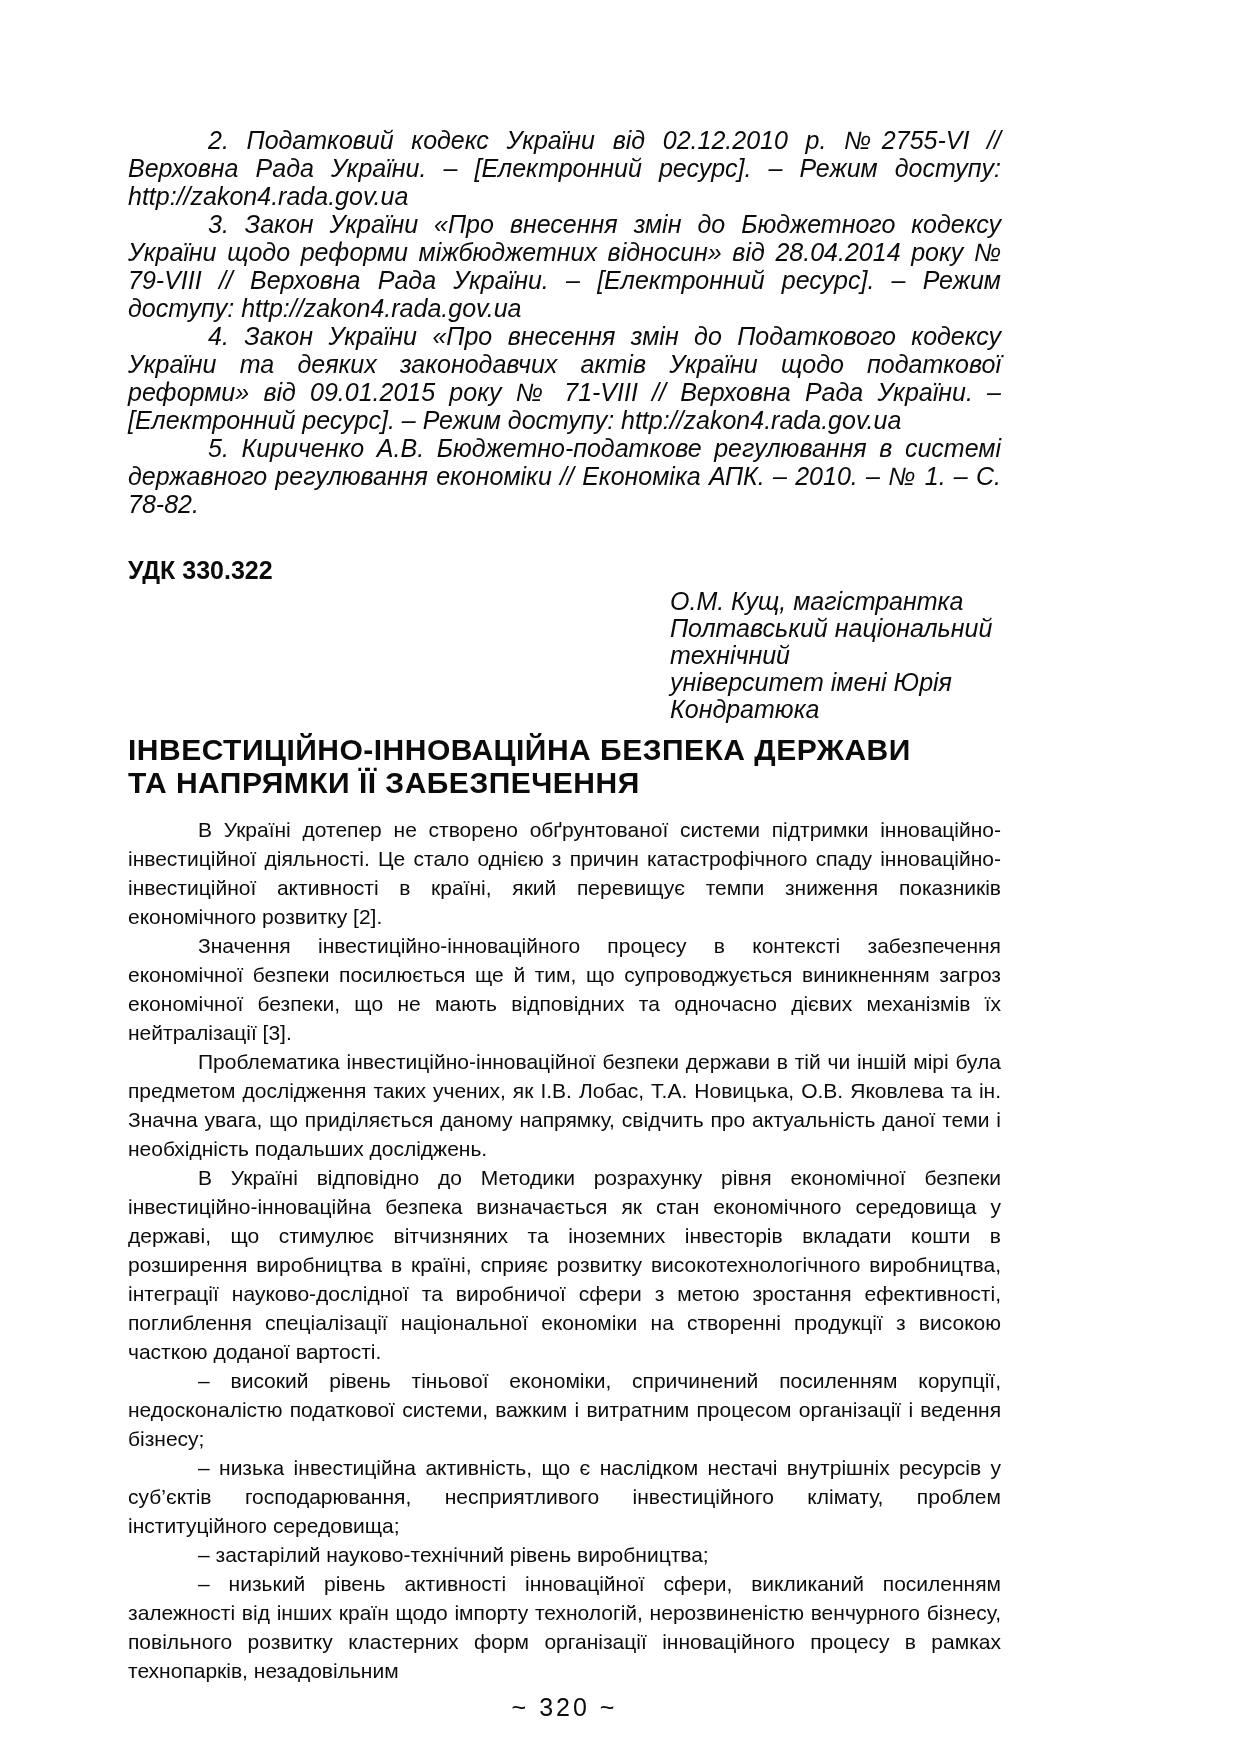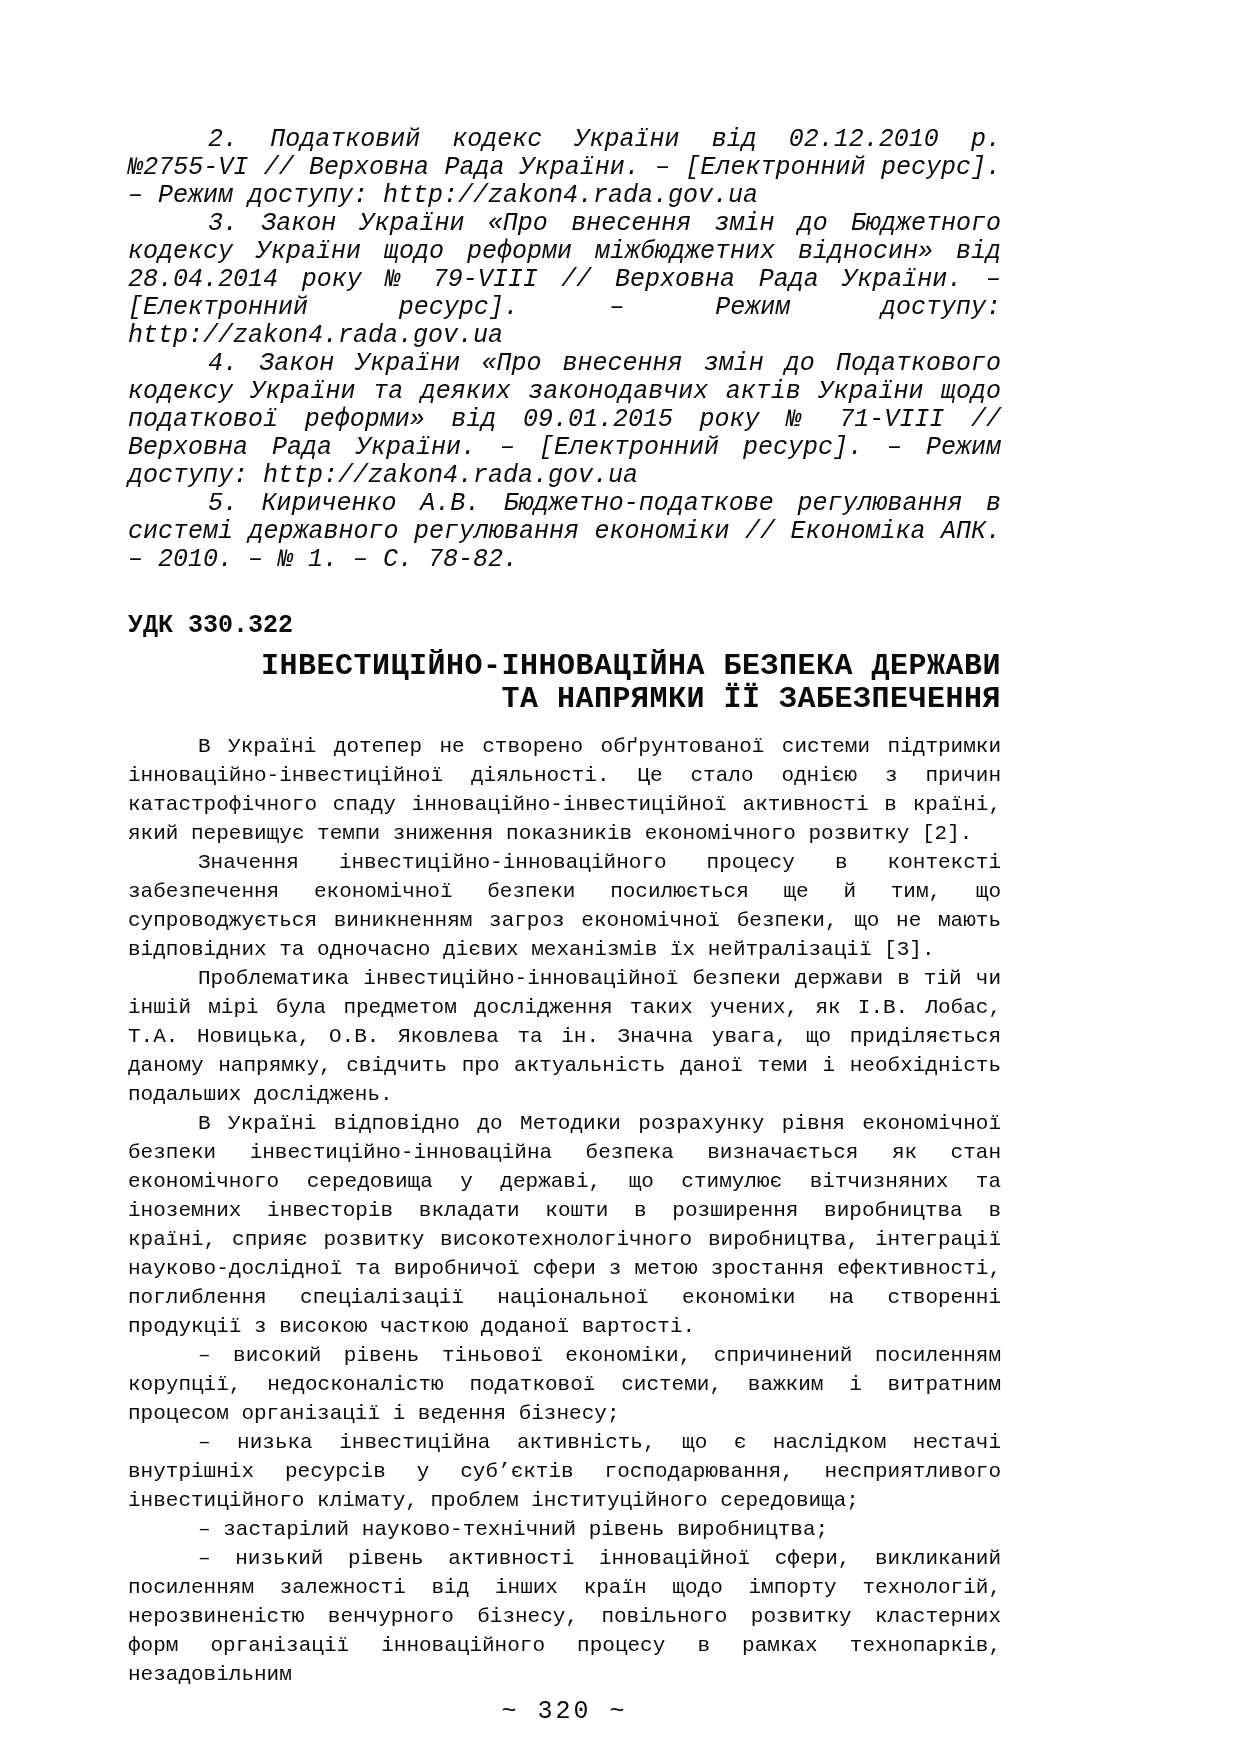--- a/index.html
+++ b/index.html
@@ -7,21 +7,21 @@
     padding: 0;
     background: #ffffff;
   }
   .sheet {
     position: relative;
     width: 1131px;
     height: 1754px;
     background: #ffffff;
     box-sizing: border-box;
     padding: 126px 130px 0 128px;
-    font-family: Liberation Mono, monospace;
+    font-family: Liberation Sans, sans-serif;
     color: #0b0b0b;
     overflow: hidden;
   }
   
   .refs {
     font-style: italic;
     font-size: 25px;
     line-height: 28px;
     text-align: justify;
   }
@@ -44,21 +44,21 @@
     font-size: 25px;
     line-height: 27px;
   }
   .authors p { margin: 0; }
   
   .title {
     margin: 10px 0 0 0;
     font-size: 30px;
     font-weight: bold;
     line-height: 33px;
-    text-align: right;
+    text-align: left;
     letter-spacing: 0.5px;
   }
   
   .bodytext {
     margin-top: 16px;
     font-size: 21px;
     line-height: 29px;
     text-align: justify;
   }
   .bodytext p {
@@ -81,20 +81,25 @@
 
   <section class="refs">
     <p>2. Податковий кодекс України від 02.12.2010 р. №2755-VI // Верховна Рада України. – [Електронний ресурс]. – Режим доступу: http://zakon4.rada.gov.ua</p>
     <p>3. Закон України «Про внесення змін до Бюджетного кодексу України щодо реформи міжбюджетних відносин» від 28.04.2014 року № 79-VIII // Верховна Рада України. – [Електронний ресурс]. – Режим доступу: http://zakon4.rada.gov.ua</p>
     <p>4. Закон України «Про внесення змін до Податкового кодексу України та деяких законодавчих актів України щодо податкової реформи» від 09.01.2015 року № 71-VIII // Верховна Рада України. – [Електронний ресурс]. – Режим доступу: http://zakon4.rada.gov.ua</p>
     <p>5. Кириченко А.В. Бюджетно-податкове регулювання в системі державного регулювання економіки // Економіка АПК. – 2010. – № 1. – С. 78-82.</p>
   </section>
 
   <p class="udc">УДК 330.322</p>
 
+  <div class="authors">
+    <p>О.М. Кущ, магістрантка</p>
+    <p>Полтавський національний технічний</p>
+    <p>університет імені Юрія Кондратюка</p>
+  </div>
 
   <h1 class="title">
     <span>ІНВЕСТИЦІЙНО-ІННОВАЦІЙНА БЕЗПЕКА ДЕРЖАВИ</span><br>
     <span>ТА НАПРЯМКИ ЇЇ ЗАБЕЗПЕЧЕННЯ</span>
   </h1>
 
   <section class="bodytext">
     <p>В Україні дотепер не створено обґрунтованої системи підтримки інноваційно-інвестиційної діяльності. Це стало однією з причин катастрофічного спаду інноваційно-інвестиційної активності в країні, який перевищує темпи зниження показників економічного розвитку [2].</p>
     <p>Значення інвестиційно-інноваційного процесу в контексті забезпечення економічної безпеки посилюється ще й тим, що супроводжується виникненням загроз економічної безпеки, що не мають відповідних та одночасно дієвих механізмів їх нейтралізації [3].</p>
     <p>Проблематика інвестиційно-інноваційної безпеки держави в тій чи іншій мірі була предметом дослідження таких учених, як І.В. Лобас, Т.А. Новицька, О.В. Яковлева та ін. Значна увага, що приділяється даному напрямку, свідчить про актуальність даної теми і необхідність подальших досліджень.</p>

